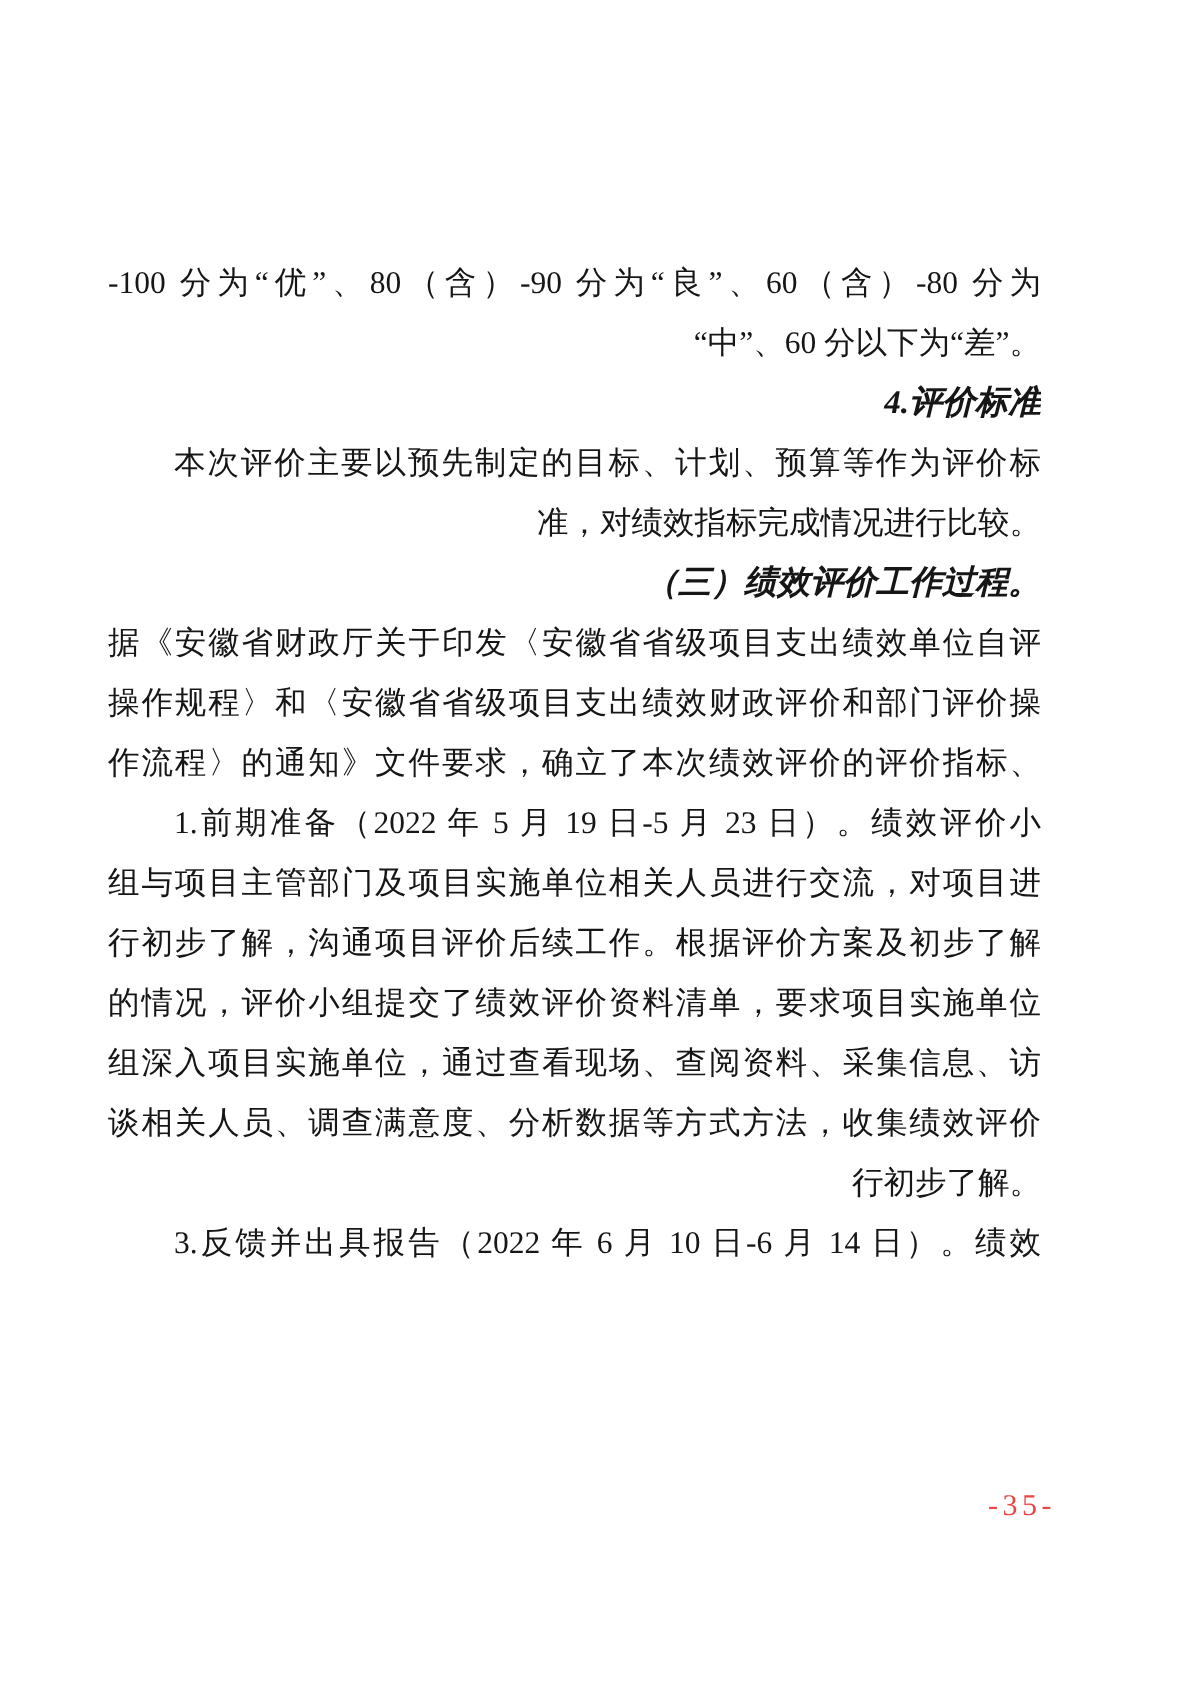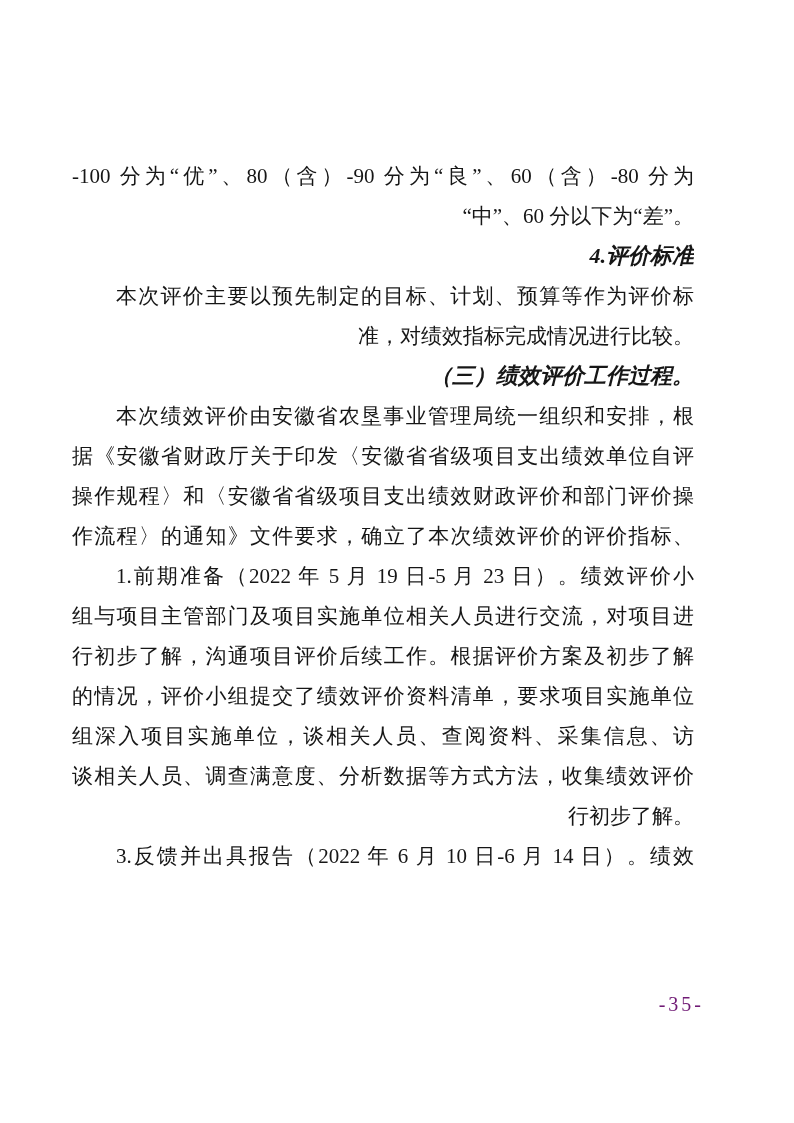--- a/index.html
+++ b/index.html
@@ -12,21 +12,21 @@
     width: 794px;
     height: 1123px;
     background: #ffffff;
     overflow: hidden;
     font-family: "Liberation Serif", "DejaVu Serif", serif;
     color: #161616;
   }
   .text-body {
     position: absolute;
     left: 72px;
-    top: 156px;
+    top: 168px;
     width: 622px;
   }
   .para {
     margin: 0;
     padding: 0;
   }
   .line {
     height: 40px;
     line-height: 40px;
     font-size: 21px;
@@ -48,21 +48,21 @@
   .footer {
     position: absolute;
     left: 72px;
     top: 992px;
     width: 632px;
     height: 24px;
     line-height: 24px;
     text-align: right;
     font-size: 20px;
     letter-spacing: 3px;
-    color: #701a75;
+    color: #ef4444;
   }
 </style>
 </head>
 <body>
 
 <div class="page">
   <div class="text-body">
       <div class="para">
         <div class="line just">-100 分为“优”、80（含）-90 分为“良”、60（含）-80 分为</div>
         <div class="line">“中”、60 分以下为“差”。</div>
@@ -71,33 +71,32 @@
         <div class="line ind">4.评价标准</div>
       </div>
       <div class="para">
         <div class="line just ind">本次评价主要以预先制定的目标、计划、预算等作为评价标</div>
         <div class="line">准，对绩效指标完成情况进行比较。</div>
       </div>
       <div class="para bold">
         <div class="line ind">（三）绩效评价工作过程。</div>
       </div>
       <div class="para">
-        <div class="line just ind">本次绩效评价由安徽省农垦事业管理局统一组织和安排，根</div>
         <div class="line just">据《安徽省财政厅关于印发〈安徽省省级项目支出绩效单位自评</div>
         <div class="line just">操作规程〉和〈安徽省省级项目支出绩效财政评价和部门评价操</div>
         <div class="line just">作流程〉的通知》文件要求，确立了本次绩效评价的评价指标、</div>
       </div>
       <div class="para">
         <div class="line just ind">1.前期准备（2022 年 5 月 19 日-5 月 23 日）。绩效评价小</div>
         <div class="line just">组与项目主管部门及项目实施单位相关人员进行交流，对项目进</div>
         <div class="line just">行初步了解，沟通项目评价后续工作。根据评价方案及初步了解</div>
         <div class="line just">的情况，评价小组提交了绩效评价资料清单，要求项目实施单位</div>
       </div>
       <div class="para">
-        <div class="line just">组深入项目实施单位，谈相关人员、查阅资料、采集信息、访</div>
+        <div class="line just">组深入项目实施单位，通过查看现场、查阅资料、采集信息、访</div>
         <div class="line just">谈相关人员、调查满意度、分析数据等方式方法，收集绩效评价</div>
         <div class="line">行初步了解。</div>
       </div>
       <div class="para">
         <div class="line just ind">3.反馈并出具报告（2022 年 6 月 10 日-6 月 14 日）。绩效</div>
       </div>
     </div>
   <div class="footer">-35-</div>
 </div>
 

